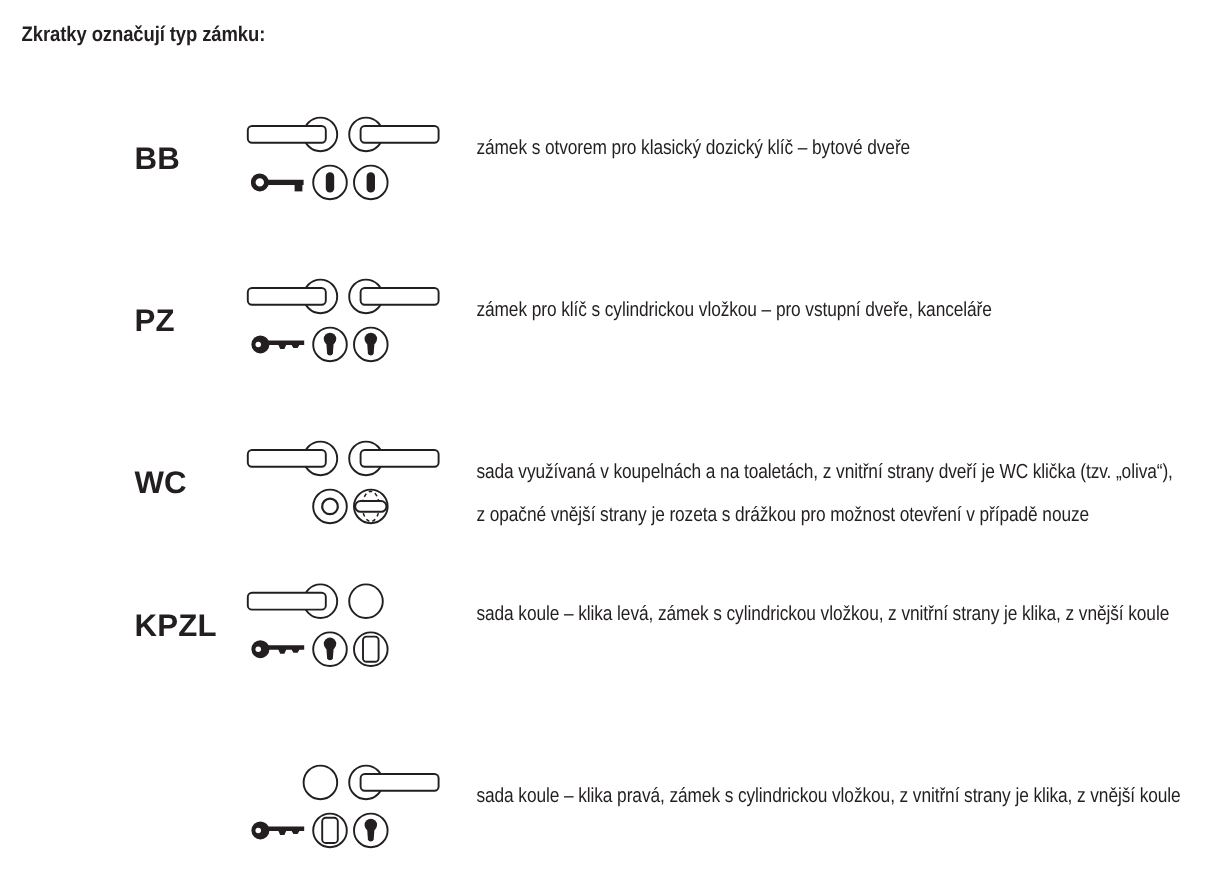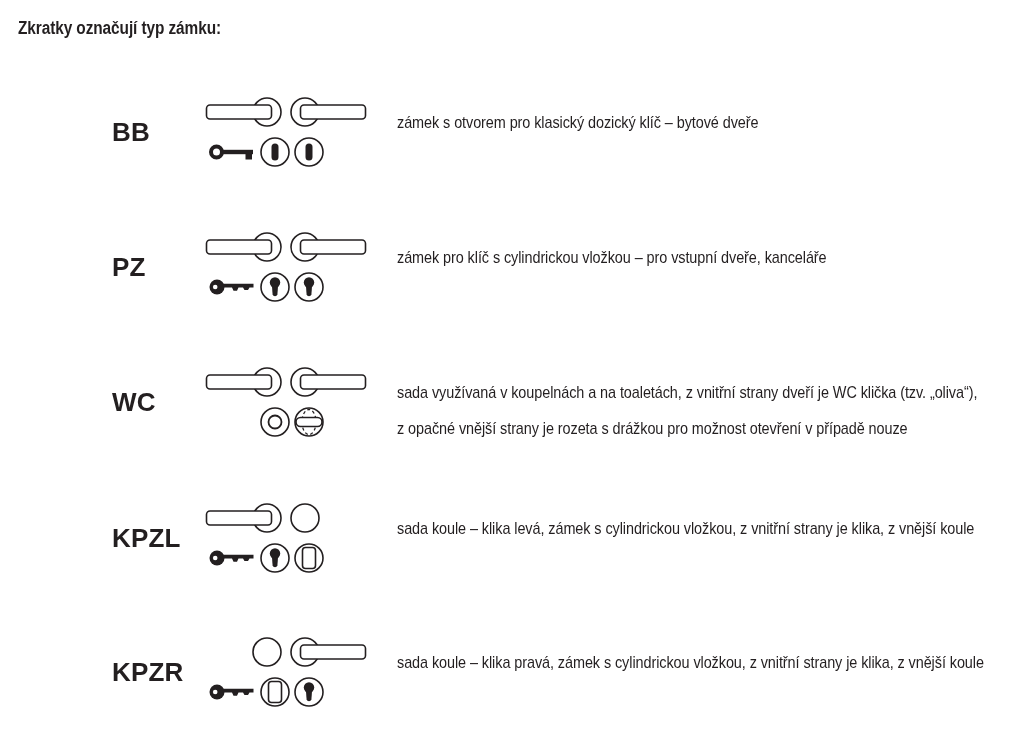--- a/index.html
+++ b/index.html
@@ -23,21 +23,21 @@
     letter-spacing: -0.1px;
     transform: scaleX(0.88);
     transform-origin: 0 0;
     white-space: nowrap;
   }
   .rows { position: absolute; left: 0; top: 0; width: 100%; height: 100%; }
   .row { position: absolute; left: 0; width: 100%; height: 72px; }
   .row:nth-child(1) { top: 96px; }
   .row:nth-child(2) { top: 231px; }
   .row:nth-child(3) { top: 366px; text-decoration: underline; }
-  .row:nth-child(4) { top: 502px; }
+  .row:nth-child(4) { top: 485px; }
   .row:nth-child(5) { top: 636px; }
   .code {
     position: absolute;
     left: 112px;
     top: 0;
     height: 72px;
     display: flex;
     align-items: center;
     font-size: 26px;
     font-weight: bold;
@@ -275,21 +275,20 @@
                 </svg>
               </span>
             </span>
       </div>
     </div>
     <div class="desc">
           <div class="desc-line">sada koule – klika levá, zámek s cylindrickou vložkou, z vnitřní strany je klika, z vnější koule</div>
         </div>
   </div>
       <div class="row">
-    <div class="code">KPZR</div>
     <div class="icons">
       <div class="icon-line top">
         <span class="slot s1">
               <span class="icon">
                 <svg width="32" height="32" viewBox="0 0 32 32">
                   <circle cx="16" cy="16" r="14" fill="#fff" stroke="currentColor" stroke-width="1.6"></circle>
                 </svg>
               </span>
             </span>
         <span class="slot s2">

